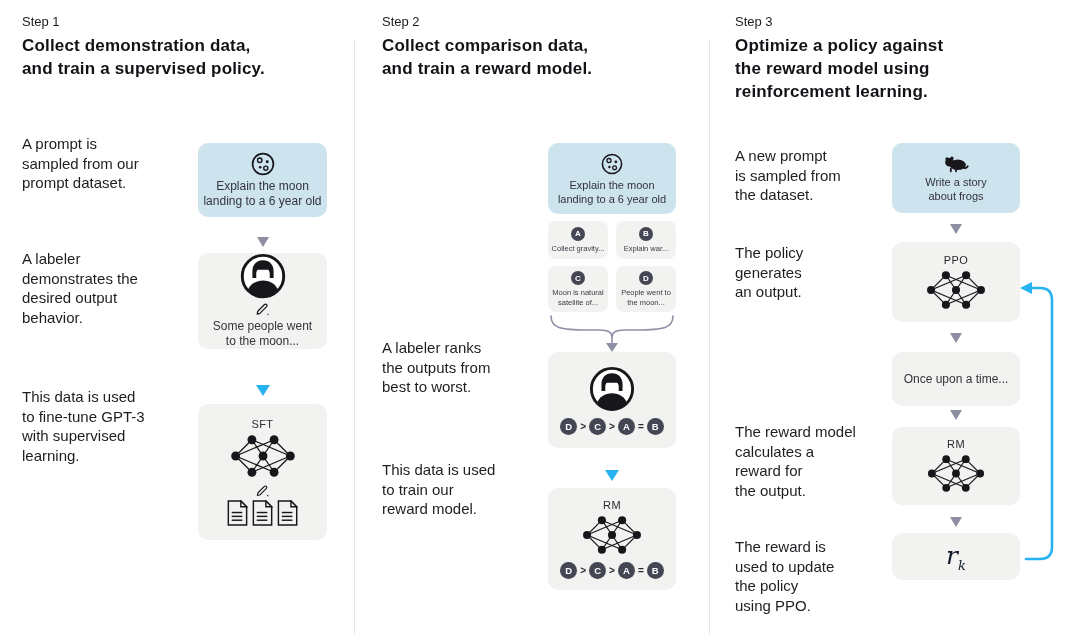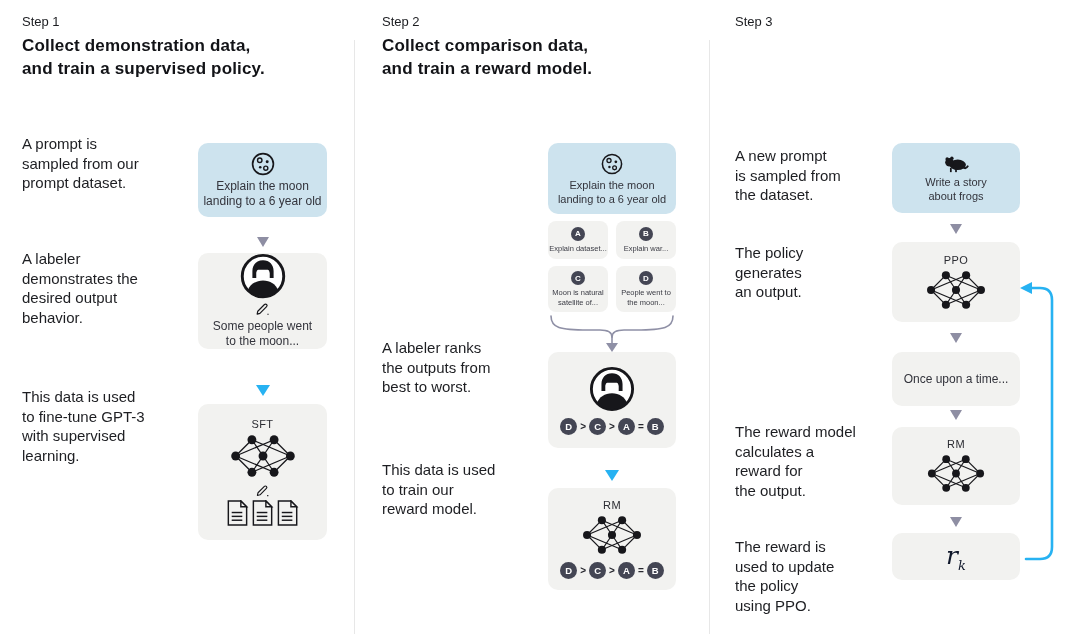--- a/index.html
+++ b/index.html
@@ -168,21 +168,21 @@
           <circle cx="18.5" cy="11.5" r="1.6" fill="#17171b"></circle>
           <circle cx="11" cy="17.5" r="1.4" fill="#17171b"></circle>
           <circle cx="17" cy="18.5" r="2.2" fill="none" stroke="#17171b" stroke-width="1.5"></circle>
         </svg>
         <div class="box-text" style="font-size:11px;line-height:14px">Explain the moon
 landing to a 6 year old</div>
       </div>
 
       <div class="small-box" style="left:0;top:221px;width:60px;height:38px">
         <div class="badge sm">A</div>
-        <div class="stext">Explain dataset...</div>
+        <div class="stext">Collect gravity...</div>
       </div>
       <div class="small-box" style="left:68px;top:221px;width:60px;height:38px">
         <div class="badge sm">B</div>
         <div class="stext">Explain war...</div>
       </div>
       <div class="small-box" style="left:0;top:266px;width:60px;height:46px">
         <div class="badge sm">C</div>
         <div class="stext">Moon is natural
 satellite of...</div>
       </div>
@@ -253,20 +253,23 @@
           <div class="badge">A</div>
           <span class="sep">=</span>
           <div class="badge">B</div>
         </div>
       </div>
     </div>
   </section>
 
   <section class="col" style="left:710px;width:370px">
     <div class="step-label" style="left:25px">Step 3</div>
+    <h2 class="step-title" style="left:25px">Optimize a policy against
+the reward model using
+reinforcement learning.</h2>
 
     <p class="caption" style="left:25px;top:146px">A new prompt
 is sampled from
 the dataset.</p>
     <p class="caption" style="left:25px;top:243px">The policy
 generates
 an output.</p>
     <p class="caption" style="left:25px;top:422px">The reward model
 calculates a
 reward for

